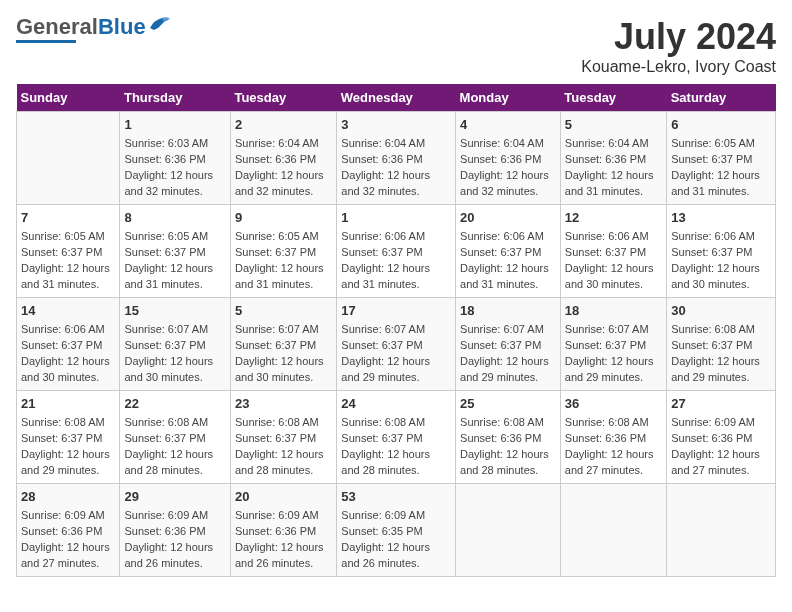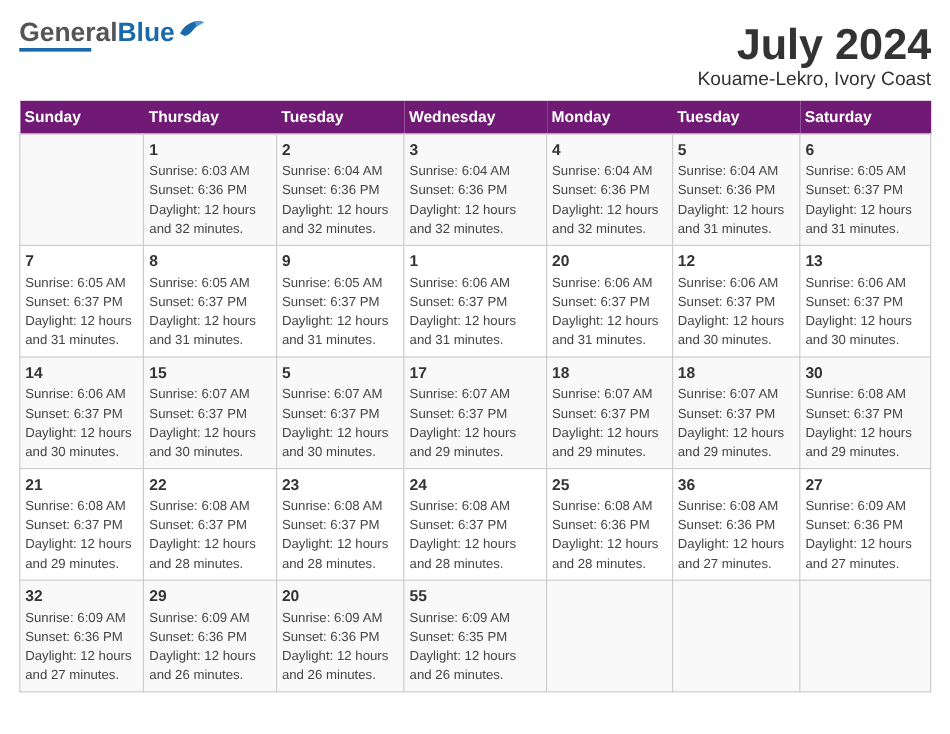--- a/index.html
+++ b/index.html
@@ -242,33 +242,33 @@
           <span class="day-num">36</span>
           <div class="day-detail">Sunrise: 6:08 AM<br>Sunset: 6:36 PM<br>Daylight: 12 hours and 27 minutes.</div>
         </td>
         <td>
           <span class="day-num">27</span>
           <div class="day-detail">Sunrise: 6:09 AM<br>Sunset: 6:36 PM<br>Daylight: 12 hours and 27 minutes.</div>
         </td>
       </tr>
       <tr>
         <td>
-          <span class="day-num">32</span>
+          <span class="day-num">28</span>
           <div class="day-detail">Sunrise: 6:09 AM<br>Sunset: 6:36 PM<br>Daylight: 12 hours and 27 minutes.</div>
         </td>
         <td>
           <span class="day-num">29</span>
           <div class="day-detail">Sunrise: 6:09 AM<br>Sunset: 6:36 PM<br>Daylight: 12 hours and 26 minutes.</div>
         </td>
         <td>
           <span class="day-num">20</span>
           <div class="day-detail">Sunrise: 6:09 AM<br>Sunset: 6:36 PM<br>Daylight: 12 hours and 26 minutes.</div>
         </td>
         <td>
-          <span class="day-num">55</span>
+          <span class="day-num">53</span>
           <div class="day-detail">Sunrise: 6:09 AM<br>Sunset: 6:35 PM<br>Daylight: 12 hours and 26 minutes.</div>
         </td>
         <td></td>
         <td></td>
         <td></td>
       </tr>
     </tbody>
 </table>
 
 </body></html>

